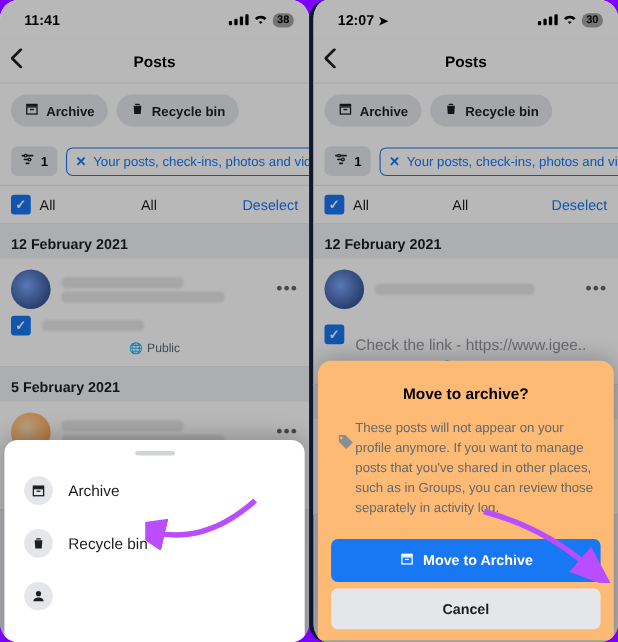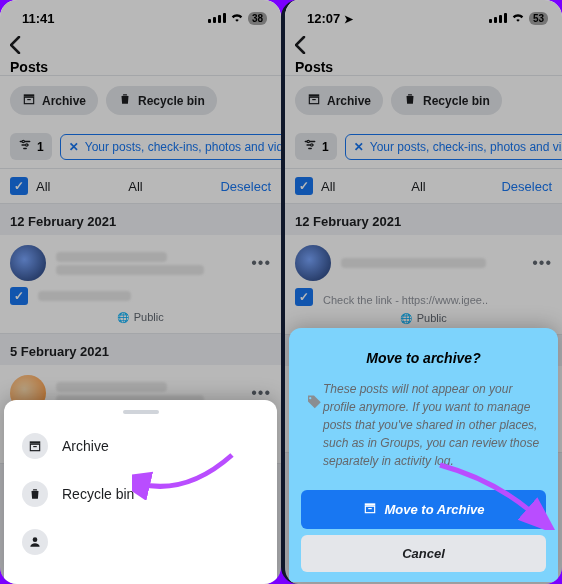--- a/index.html
+++ b/index.html
@@ -47,24 +47,23 @@
   .wifi { font-size:12px; }
   .batt {
     background:#a3a3a3; border-radius:6px;
     padding:1px 4px; font-size:10px; font-weight:700;
     display:inline-block;
   }
   .locarrow { font-size:11px; }
   
   .header {
     height: 40px; background:#fff;
-    display:flex; align-items:flex-start;
+    display:flex; align-items:center;
     padding: 0 10px;
     border-bottom: 1px solid #e4e6ea;
-    flex-direction: column;
   }
   .back { width:24px; font-size:18px; font-weight:700; color:#1c1e21; }
   .title { flex:1; text-align:center; font-weight:600; font-size:14px; padding-right:24px;}
   
   .pillbar {
     background:#fff;
     padding:10px;
     display:flex; gap:8px;
   }
   .pill {
@@ -129,21 +128,21 @@
   .av-blue { background: radial-gradient(circle at 40% 40%, #7aa6ff, #3b5998 70%, #2a4480);}
   .av-orange { background: radial-gradient(circle at 40% 40%, #ffe0b3, #ffb066 60%, #ff8c1a);}
   .posttext { flex:1; }
   .blurline {
     height:10px; border-radius:4px;
     background: #e8e8e8;
     margin:3px 0;
     filter: blur(1px);
   }
   .blurline.w80{width:80%;} .blurline.w60{width:60%;} .blurline.w40{width:40%;}
-  .subline { font-size:11px; color:#90949c; margin-top:7px;}
+  .subline { font-size:14px; color:#90949c; margin-top:18px;}
   .dots { color:#606770; font-size:16px; letter-spacing:1px; }
   .postfoot {
     display:flex; justify-content:center; gap:4px; align-items:center;
     font-size:11px; color:#606770; margin-top:6px;
   }
   .globe { font-size:10px; }
   .rowcb { display:flex; align-items:center; gap:10px; margin-top:6px;}
   
   .sheet {
     position:absolute; left:4px; right:4px; bottom:0;
@@ -158,25 +157,24 @@
     padding:11px 18px;
     font-size:14px; color:#1c1e21; font-weight:500;
   }
   .sheeticon {
     width:26px; height:26px; border-radius:50%;
     background:#e4e6ea; display:flex; align-items:center; justify-content:center;
   }
   
   .dialog {
     position:absolute; left:4px; right:4px; bottom:2px;
-    background:#7dd3fc; border-radius:12px 12px 0 0;
+    background:#fdba74; border-radius:12px 12px 0 0;
     z-index:5;
     padding:14px 12px 10px;
     box-shadow:0 -2px 20px rgba(0,0,0,0.25);
-    font-style:italic;
   }
   .dlg-title { text-align:center; font-weight:700; font-size:14px; margin:8px 0 14px;}
   .dlg-body { display:flex; align-items:flex-start; padding:0 4px;}
   .dlg-desc { color:#65676b; font-size:12px; line-height:1.5; }
   .btn-primary {
     margin-top:20px;
     background:#1877f2; color:#fff; border-radius:6px;
     padding:11px; text-align:center; font-weight:600; font-size:13px;
     display:flex; justify-content:center; gap:8px; align-items:center;
   }
@@ -371,21 +369,21 @@
               <span></span>
               <span></span>
               <span></span>
               <span></span>
             </span>
           <span class="wifi">
             <svg width="14" height="11" viewBox="0 0 24 18">
                 <path d="M12 18l-3-3c1.7-1.7 4.3-1.7 6 0l-3 3zm-6-6l-3-3c5-5 13-5 18 0l-3 3c-3.3-3.3-8.7-3.3-12 0z" fill="#000"></path>
               </svg>
           </span>
-          <span class="batt">53</span>
+          <span class="batt">30</span>
         </span>
       </div>
 
       <div class="header">
         <span class="back">
           <svg width="11" height="18" viewBox="0 0 11 18">
               <path d="M9 1 L1 9 L9 17" stroke="#1c1e21" stroke-width="2.5" fill="none" stroke-linecap="round"></path>
             </svg>
         </span>
         <span class="title">Posts</span>

